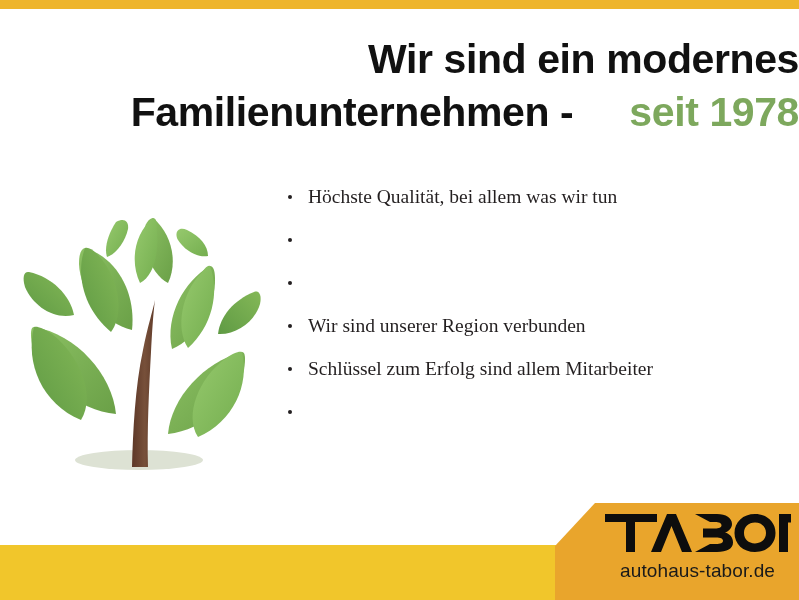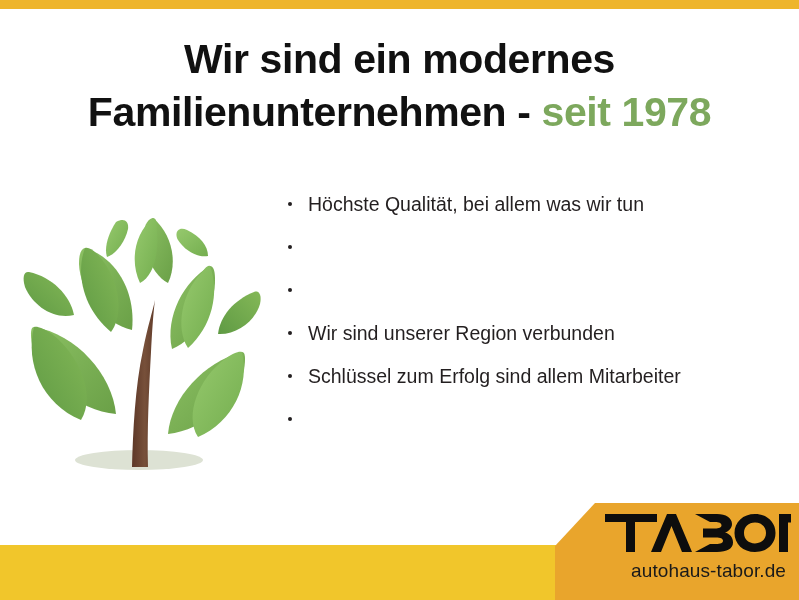--- a/index.html
+++ b/index.html
@@ -37,34 +37,37 @@
     font-family: "Liberation Sans", sans-serif;
     font-weight: bold;
     font-size: 41px;
     line-height: 53px;
     letter-spacing: -0.4px;
     color: #111111;
   }
   .headline .line {
     display: block;
     white-space: nowrap;
+    text-align: right;
   }
   .headline .accent {
     color: #7da85d;
+    margin-left: 45px;
   }
 
   
   .bullets {
     position: absolute;
     left: 286px;
-    top: 191px;
+    top: 184px;
     width: 500px;
     margin: 0;
     padding: 0;
     list-style: none;
+    font-family: Liberation Serif, serif;
   }
   .bullets li {
     position: relative;
     padding-left: 22px;
     height: 43px;
     line-height: 26px;
     font-size: 19.5px;
     color: #231f20;
     white-space: nowrap;
   }
@@ -119,21 +122,21 @@
     left: 50px;
     top: 11px;
     width: 186px;
     height: 38px;
   }
   .logo-tagline {
     position: absolute;
     left: 0;
     top: 57px;
     width: 244px;
-    padding-right: 13px;
+    padding-right: 24px;
     box-sizing: border-box;
     text-align: right;
     font-size: 19px;
     letter-spacing: 0.1px;
     color: #1a1a1a;
     white-space: nowrap;
   }
 </style>
 </head>
 <body>

